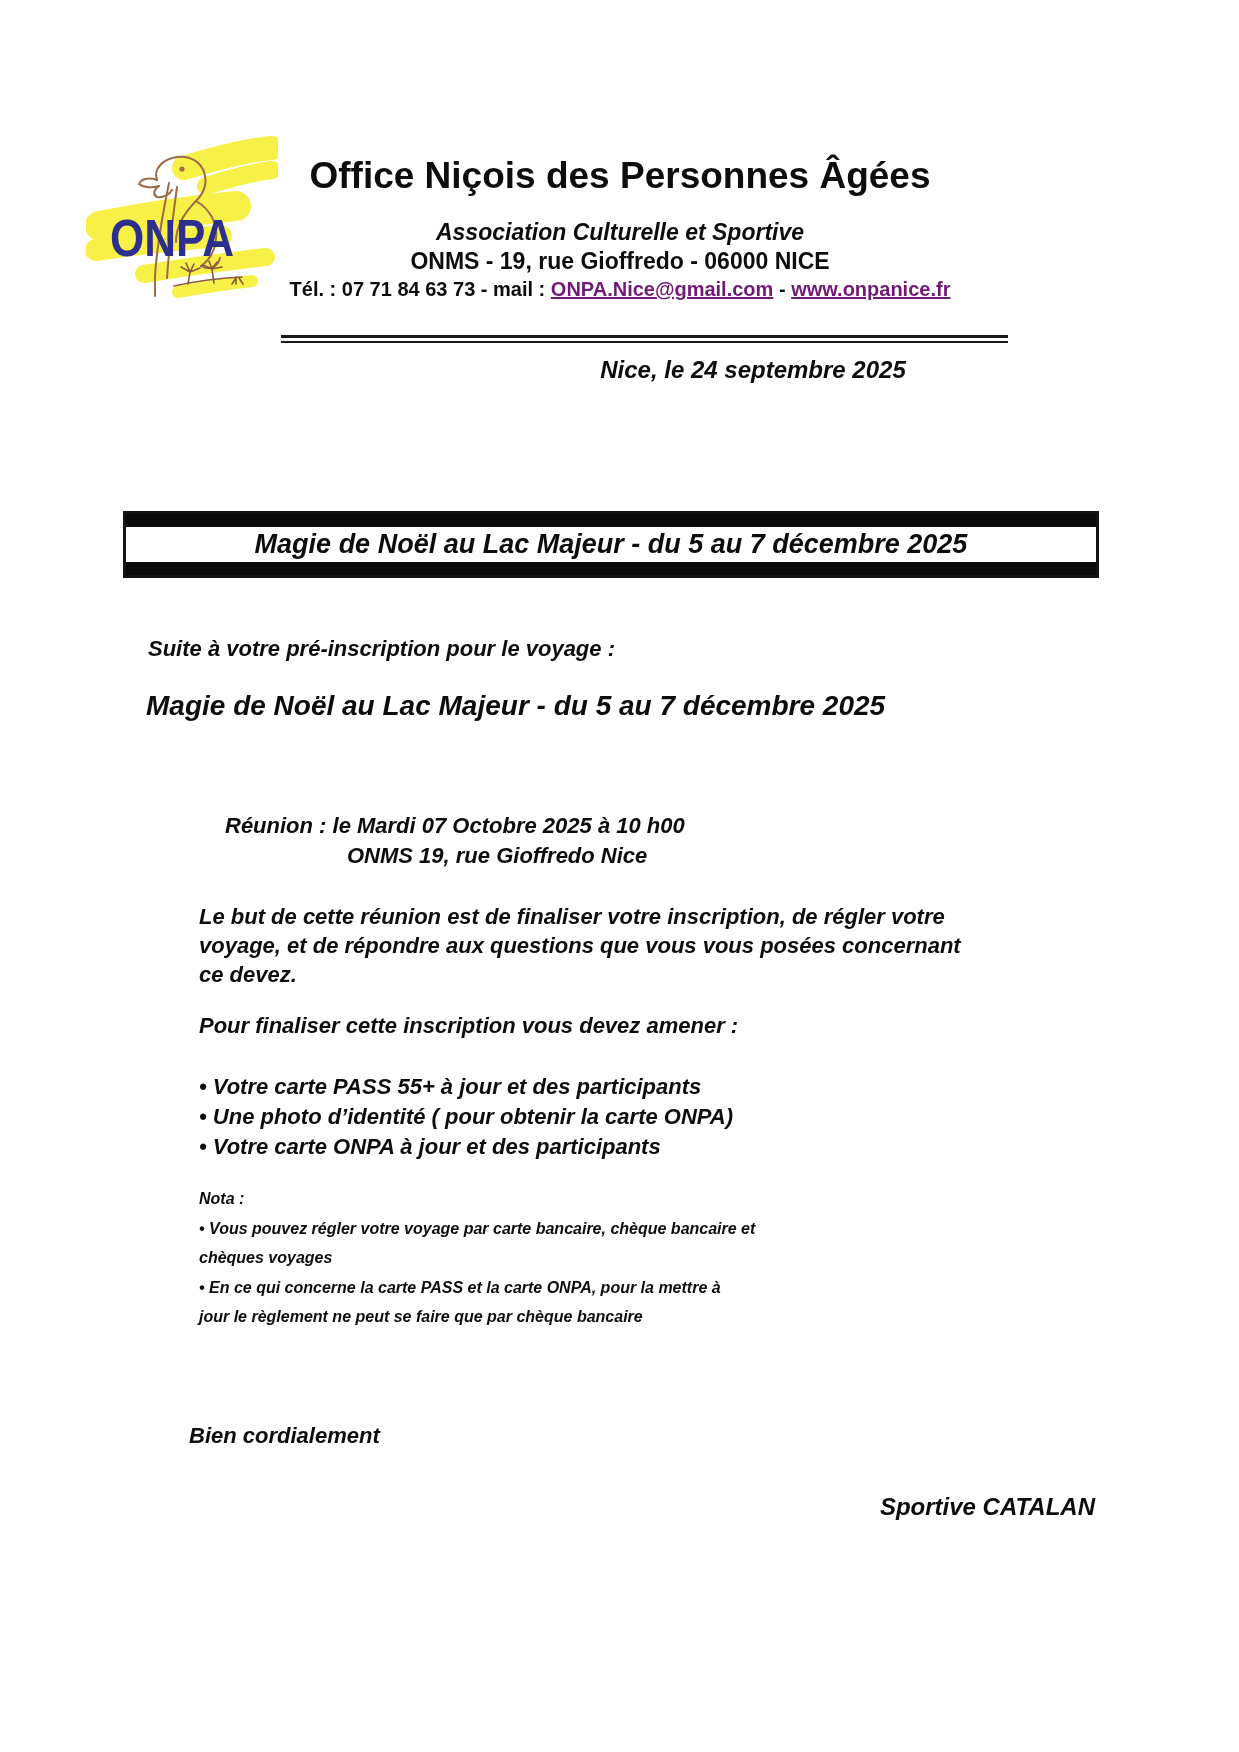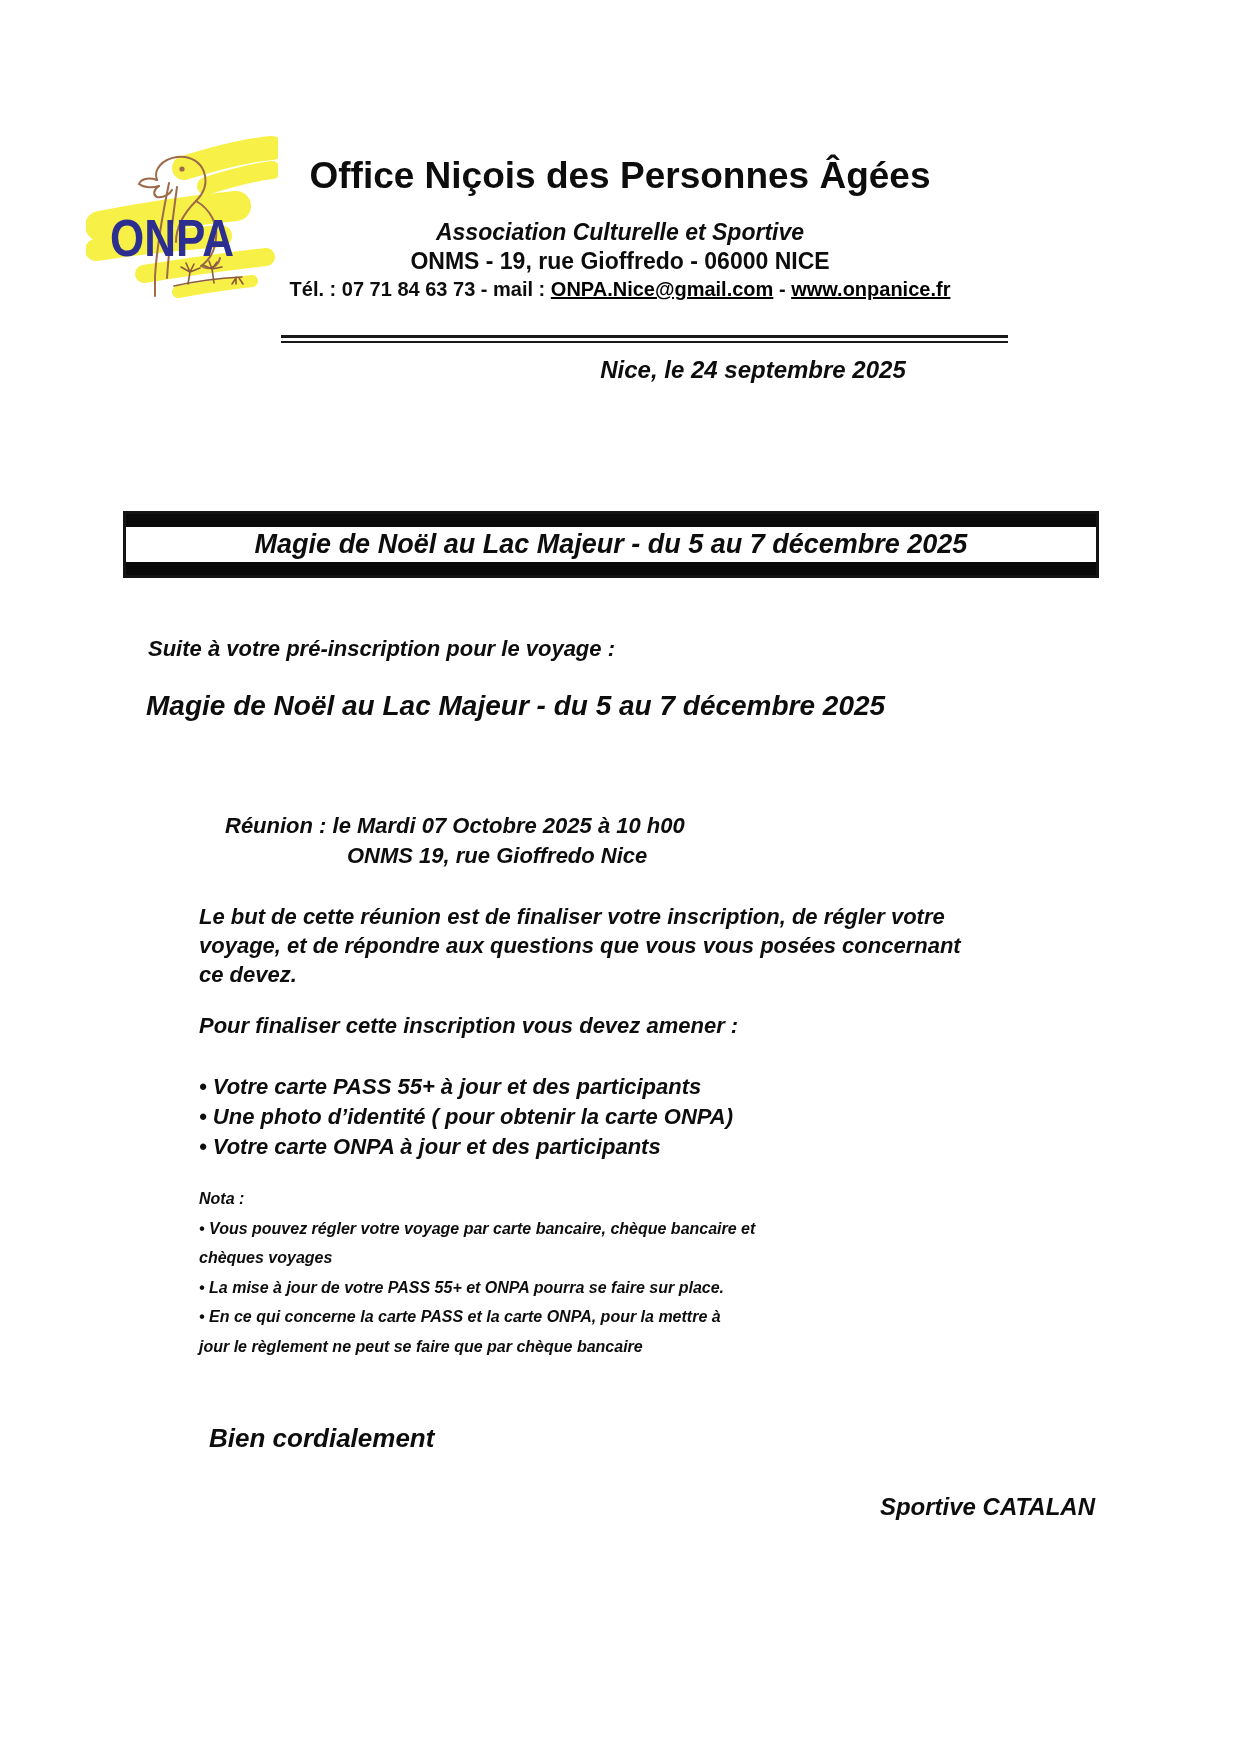--- a/index.html
+++ b/index.html
@@ -18,21 +18,21 @@
 
   
   .logo{left:86px;top:126px;width:192px;height:174px;}
 
   
   .header-text{left:250px;top:154px;width:740px;text-align:center;}
   .h-title{font-size:37px;line-height:44px;font-weight:700;}
   .h-sub{font-size:23px;line-height:29px;font-weight:700;font-style:italic;margin-top:20px;}
   .h-addr{font-size:23px;line-height:29px;font-weight:700;}
   .h-tel{font-size:20px;line-height:27px;font-weight:700;}
-  .doc-link{color:#000000;text-decoration:underline;font-weight:700;}
+  .doc-link{color:#701a75;text-decoration:underline;font-weight:700;}
 
   
   .divider{left:281px;top:335px;width:727px;height:3px;
     border-top:3px solid #191919;border-bottom:2px solid #191919;}
 
   .date{left:503px;top:356px;width:500px;text-align:center;font-size:24px;}
 
   
   .banner{left:123px;top:511px;width:976px;height:67px;
     border:3px solid #141414;background:#fff;box-sizing:border-box;
@@ -43,21 +43,21 @@
 
   .intro{left:148px;top:636px;font-size:22px;}
   .trip{left:146px;top:690px;font-size:28px;}
   .meet1{left:225px;top:813px;font-size:22px;}
   .meet2{left:347px;top:843px;font-size:22px;}
 
   .purpose{left:199px;top:902px;font-size:22px;line-height:29px;}
   .bring-intro{left:199px;top:1013px;font-size:22px;}
   .bring-list{left:199px;top:1072px;font-size:22px;line-height:30px;}
   .nota{left:199px;top:1184px;font-size:16px;line-height:29.5px;}
-  .closing{left:209px;top:1423px;font-size:26px;}
+  .closing{left:189px;top:1423px;font-size:22px;}
   .signature{left:695px;top:1493px;width:400px;text-align:right;font-size:24px;}
 </style>
 </head>
 <body>
 
 <div class="page">
 
   <div class="abs logo">
     <svg viewBox="0 0 192 174" width="192" height="174" role="img">
       <g stroke="#f7ef38" fill="none" stroke-linecap="round" opacity="0.92">
@@ -126,21 +126,20 @@
   <div class="abs bring-list bi">
     <div class="nw">• Votre carte PASS 55+ à jour et des participants</div>
     <div class="nw">• Une photo d’identité ( pour obtenir la carte ONPA)</div>
     <div class="nw">• Votre carte ONPA à jour et des participants</div>
   </div>
 
   <div class="abs nota bi">
     <div class="nw">Nota :</div>
     <div class="nw">• Vous pouvez régler votre voyage par carte bancaire, chèque bancaire et</div>
     <div class="nw">chèques voyages</div>
-    <div class="nw">• La mise à jour de votre PASS 55+ et ONPA pourra se faire sur place.</div>
     <div class="nw">• En ce qui concerne la carte PASS et la carte ONPA, pour la mettre à</div>
     <div class="nw">jour le règlement ne peut se faire que par chèque bancaire</div>
   </div>
 
   <div class="abs closing bi nw">Bien cordialement</div>
   <div class="abs signature bi nw">Sportive CATALAN</div>
 
 </div>
 
 </body></html>

